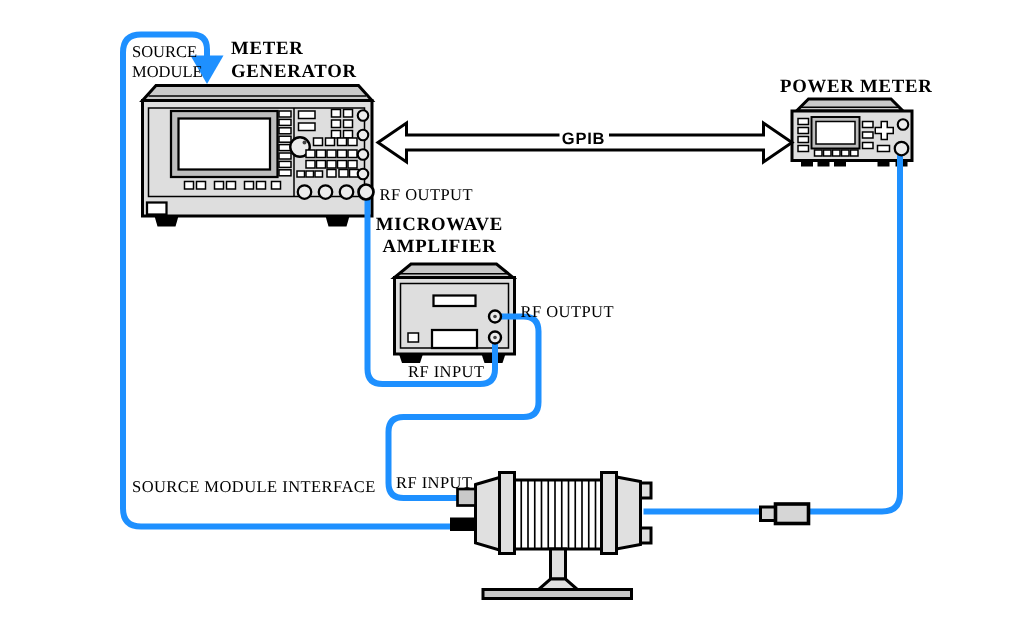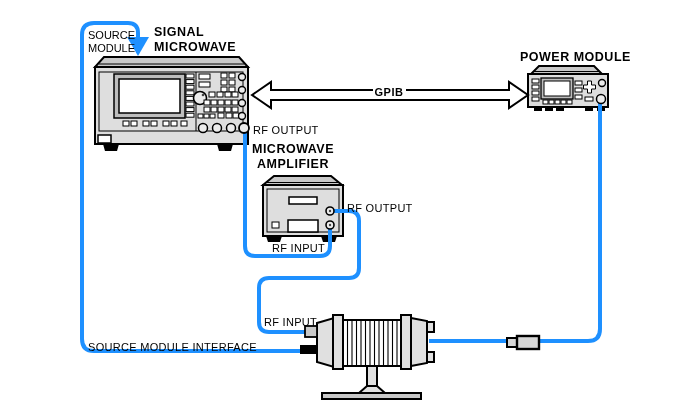--- a/index.html
+++ b/index.html
@@ -1,19 +1,19 @@
 <!DOCTYPE html>
 <html><head>
 <meta charset="utf-8">
 <style>
   html,body{margin:0;padding:0;}
   #stage{position:relative;width:680px;height:417px;background:#ffffff;overflow:hidden;
          font-family:"Liberation Sans",sans-serif;}
   #diagram-svg{position:absolute;left:0;top:0;}
-  .lbl{position:absolute;color:#000;letter-spacing:0.3px;line-height:13px;font-size:11px;}
+  .lbl{position:absolute;color:#000;letter-spacing:0.3px;line-height:13px;font-size:11px;font-family:Liberation Serif, serif;}
   .lbl.bold{font-weight:bold;}
   .big{font-weight:bold;font-size:12.5px;line-height:15px;letter-spacing:0.5px;}
   .ctr{text-align:center;}
   #source-module-label{letter-spacing:0;}
 </style>
 </head>
 <body>
 
 <div id="stage">
 <svg id="diagram-svg" width="680" height="417" viewBox="0 0 680 417">
@@ -206,21 +206,21 @@
     <rect x="507" y="338" width="10" height="9" fill="#d6d6d6" stroke="#000" stroke-width="2"></rect>
     <rect x="517" y="336" width="22" height="13" fill="#d6d6d6" stroke="#000" stroke-width="2.4"></rect>
   </g>
 
   <polygon points="252,95 271,82 271,90 509,90 509,82 528,95 509,108 509,100 271,100 271,108" fill="#fff" stroke="#000" stroke-width="2"></polygon>
   <rect x="373" y="84" width="33" height="14" fill="#fff"></rect>
   <text x="389" y="96" text-anchor="middle" font-family="Liberation Sans, sans-serif" font-size="11" font-weight="bold" letter-spacing="0.5">GPIB</text>
 </svg>
 
   <div class="lbl" id="source-module-label" style="left:88px;top:29px;width:52px;">SOURCE MODULE</div>
-  <div class="lbl big" style="left:154px;top:25px;width:100px;">SIGNAL MICROWAVE</div>
-  <div class="lbl big" style="left:520px;top:50px;width:120px;">POWER MODULE</div>
+  <div class="lbl big" style="left:154px;top:25px;width:100px;">METER GENERATOR</div>
+  <div class="lbl big" style="left:520px;top:50px;width:120px;">POWER METER</div>
   <div class="lbl" style="left:253px;top:124px;">RF OUTPUT</div>
   <div class="lbl big ctr" style="left:243px;top:142px;width:100px;">MICROWAVE AMPLIFIER</div>
   <div class="lbl" style="left:347px;top:202px;">RF OUTPUT</div>
   <div class="lbl" style="left:272px;top:242px;">RF INPUT</div>
   <div class="lbl" style="left:264px;top:316px;">RF INPUT</div>
-  <div class="lbl" style="left:88px;top:341px;">SOURCE MODULE INTERFACE</div>
+  <div class="lbl" style="left:88px;top:319px;">SOURCE MODULE INTERFACE</div>
 </div>
 
 </body></html>

